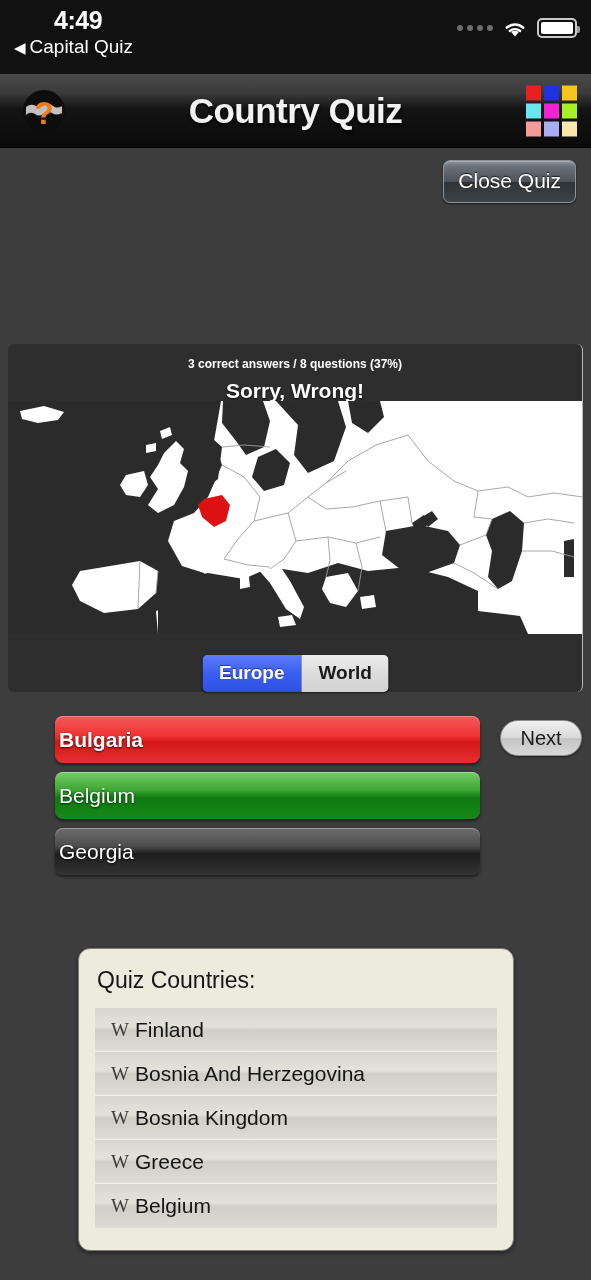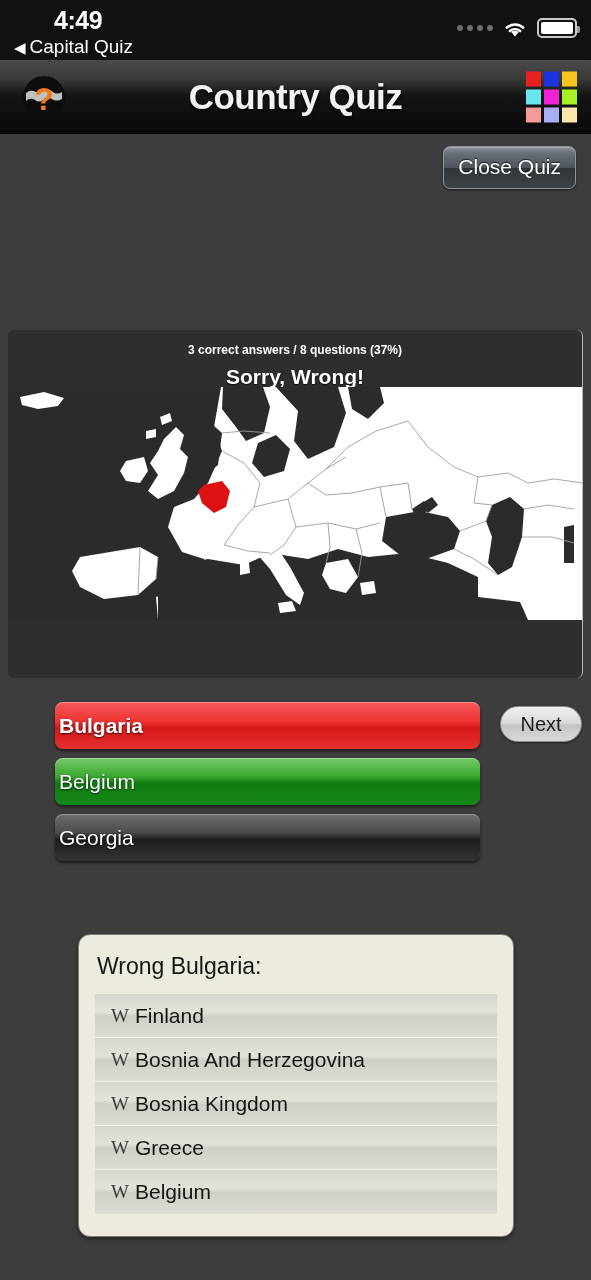--- a/index.html
+++ b/index.html
@@ -6,21 +6,21 @@
   html, body {
     width: 591px; height: 1280px;
     background: #3d3d3d;
     font-family: "Liberation Sans", sans-serif;
     overflow: hidden;
   }
 
   
   .statusbar {
     position: relative;
-    height: 60px;
+    height: 74px;
     background: #111111;
     color: #ffffff;
   }
   .sb-time {
     position: absolute;
     left: 54px; top: 6px;
     font-size: 25px;
     font-weight: bold;
     letter-spacing: -0.5px;
   }
@@ -373,37 +373,41 @@
             <path d="M132 160 L130 208"></path>
             <path d="M214 46 L236 44 L262 46"></path>
           </g>
 
           <path d="M196 98 L214 94 L222 104 L218 120 L206 126 L194 116 L190 104 Z" fill="#dd1111"></path>
         </g>
       </svg>
     </div>
   </div>
 
+  <div class="region-seg">
+    <button class="seg-on">Europe</button>
+    <button class="seg-off">World</button>
+  </div>
 
   <div class="answers">
     <div class="ans ans-red">
       <span>Bulgaria</span>
     </div>
     <div class="ans ans-green">
       <span>Belgium</span>
     </div>
     <div class="ans ans-gray">
       <span>Georgia</span>
     </div>
   </div>
 
   <button class="next-btn">Next</button>
 
   <div class="wrong-panel">
-    <div class="wrong-title">Wrong Bulgaria:</div>
+    <div class="wrong-title">Quiz Countries:</div>
     <div class="wrong-row">
       <span class="w-icon">W</span>
       <span class="w-label">Finland</span>
     </div>
     <div class="wrong-row">
       <span class="w-icon">W</span>
       <span class="w-label">Bosnia And Herzegovina</span>
     </div>
     <div class="wrong-row">
       <span class="w-icon">W</span>

